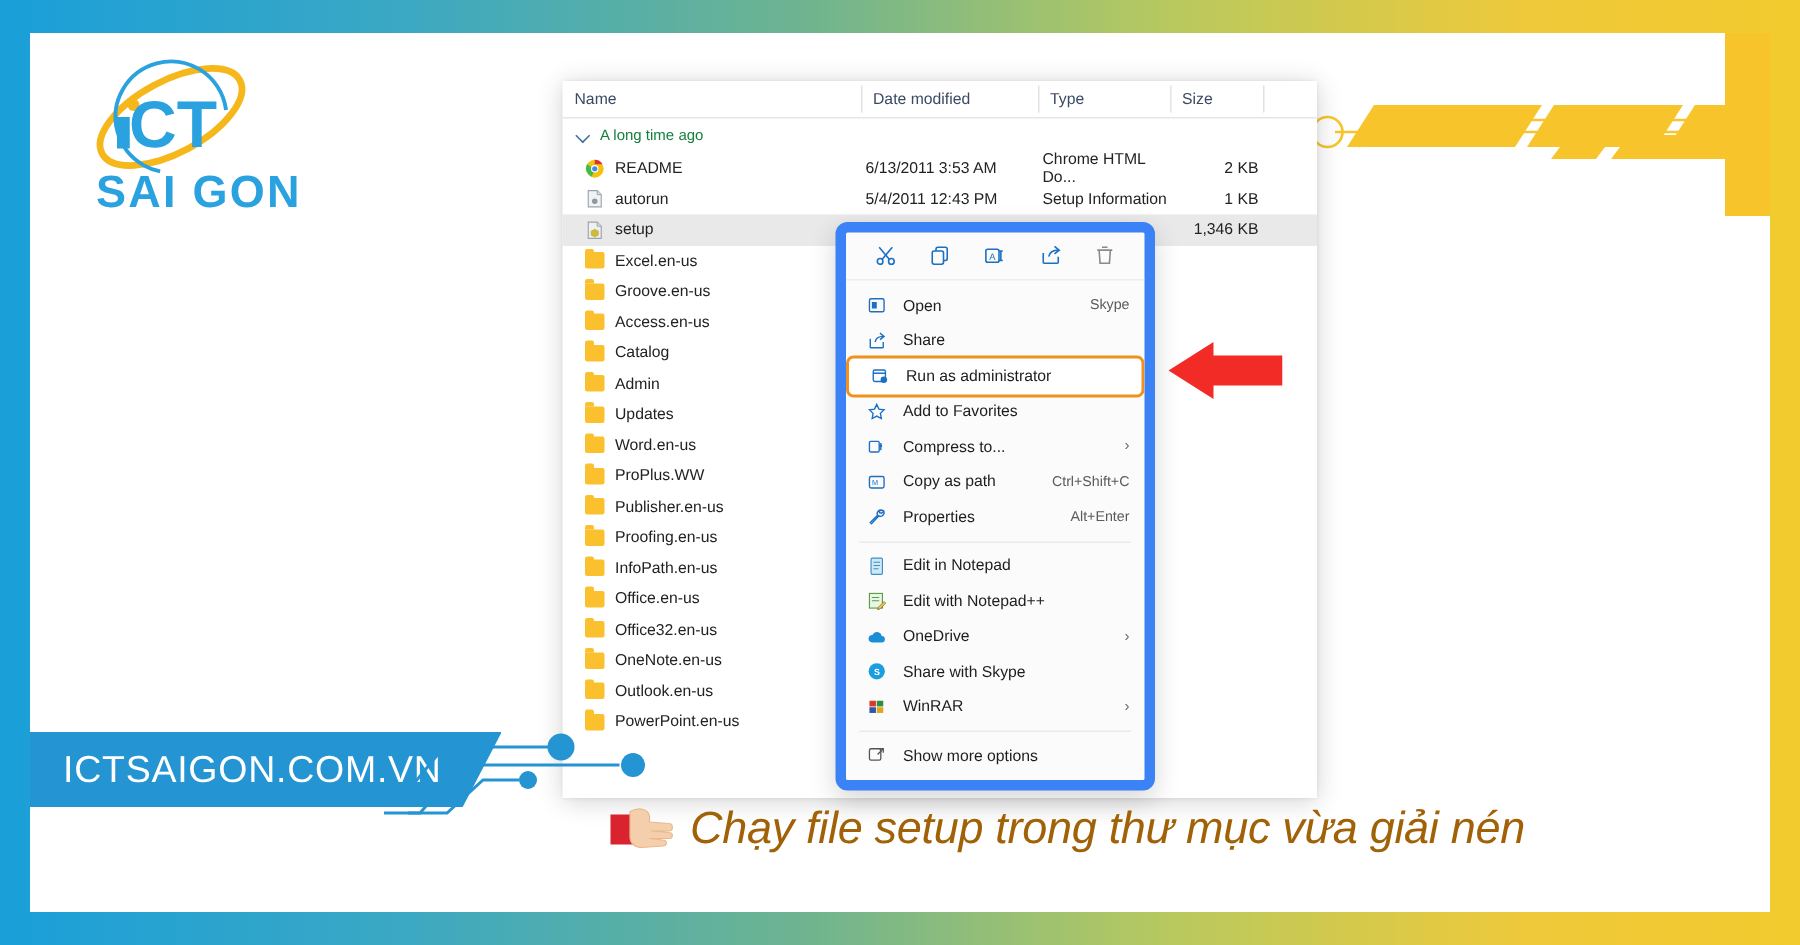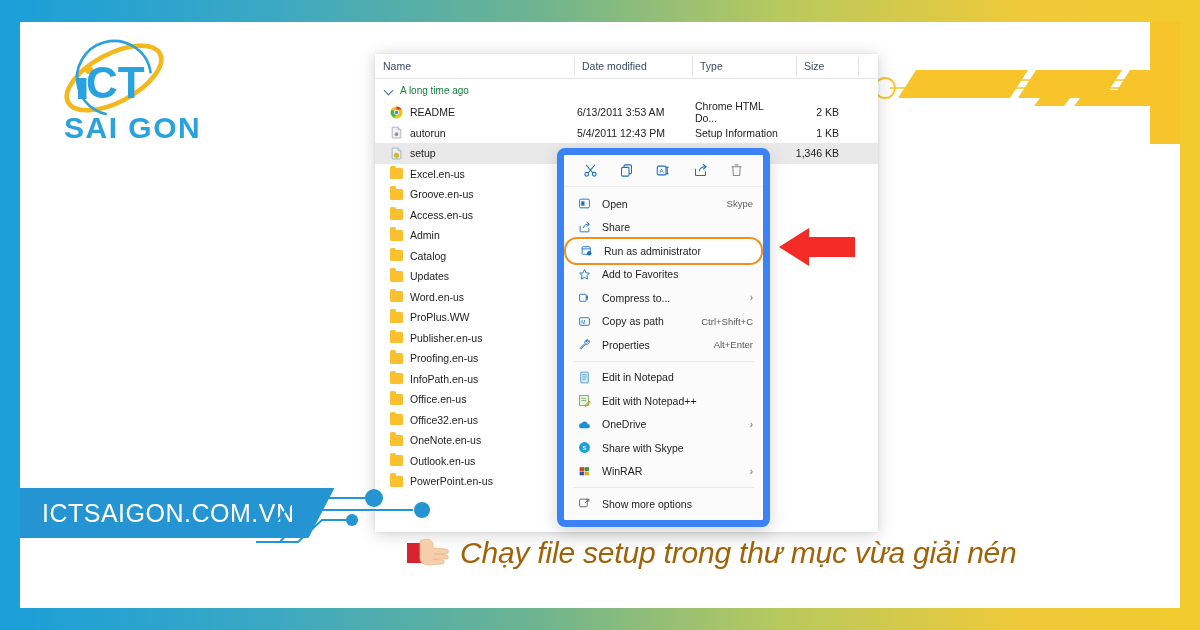--- a/index.html
+++ b/index.html
@@ -76,21 +76,21 @@
     display: flex; font-size: 10.5px; color: #3a4a63;
   }
   .col-head > div { padding: 6px 0 0 8px; position: relative; }
   .col-head > div + div::before {
     content: ""; position: absolute; left: 0; top: 3px; bottom: 3px;
     width: 1px; background: #e2e2e2;
   }
   .c-name { width: 199px; }
   .c-date { width: 118px; }
   .c-type { width: 88px; }
-  .c-size { width: 62px; margin-left: 16px; }
+  .c-size { width: 62px; }
   .c-tail { flex: 1; }
 
   .grouphdr {
     display: flex; align-items: center; gap: 6px;
     padding: 6px 0 6px 10px; font-size: 10px; color: #15803d;
   }
   .chev { width: 9px; height: 9px; position: relative; flex: none; }
   .chev::after {
     content: ""; position: absolute; left: 0; top: 1px;
     width: 6px; height: 6px; border-right: 1.3px solid #3f6f9c;
@@ -142,21 +142,21 @@
     height: 23.5px; padding: 0 10px 0 13px;
     font-size: 10.5px; color: #1d1d1d;
     position: relative;
   }
   .ctx-ico { width: 14px; height: 14px; margin-right: 11px; flex: none; display: flex; align-items: center; justify-content: center; }
   .ctx-label { flex: 1; white-space: nowrap; }
   .ctx-accel { color: #5b5b5b; font-size: 9.5px; }
   .ctx-arrow { color: #6b6b6b; font-size: 10px; margin-left: 6px; }
   .ctx-item.highlight {
     outline: 2px solid #f0911e;
-    border-radius: 11px;
+    border-radius: 3px;
     margin: 0 2px;
     background: #ffffff;
   }
   .ctx-top-pad { height: 5px; }
 
   
   .red-arrow { position: absolute; left: 757px; top: 205px; width: 78px; height: 40px; }
 </style>
 </head>
 <body>
@@ -266,30 +266,30 @@
             <span class="folder"></span>
             <span>Access.en-us</span>
           </div>
           <div class="r-date"></div>
           <div class="r-type"></div>
           <div class="r-size"></div>
         </div>
         <div class="row">
           <div class="r-name">
             <span class="folder"></span>
+            <span>Catalog</span>
+          </div>
+          <div class="r-date"></div>
+          <div class="r-type"></div>
+          <div class="r-size"></div>
+        </div>
+        <div class="row">
+          <div class="r-name">
+            <span class="folder"></span>
             <span>Admin</span>
-          </div>
-          <div class="r-date"></div>
-          <div class="r-type"></div>
-          <div class="r-size"></div>
-        </div>
-        <div class="row">
-          <div class="r-name">
-            <span class="folder"></span>
-            <span>Catalog</span>
           </div>
           <div class="r-date"></div>
           <div class="r-type"></div>
           <div class="r-size"></div>
         </div>
         <div class="row">
           <div class="r-name">
             <span class="folder"></span>
             <span>Updates</span>
           </div>

